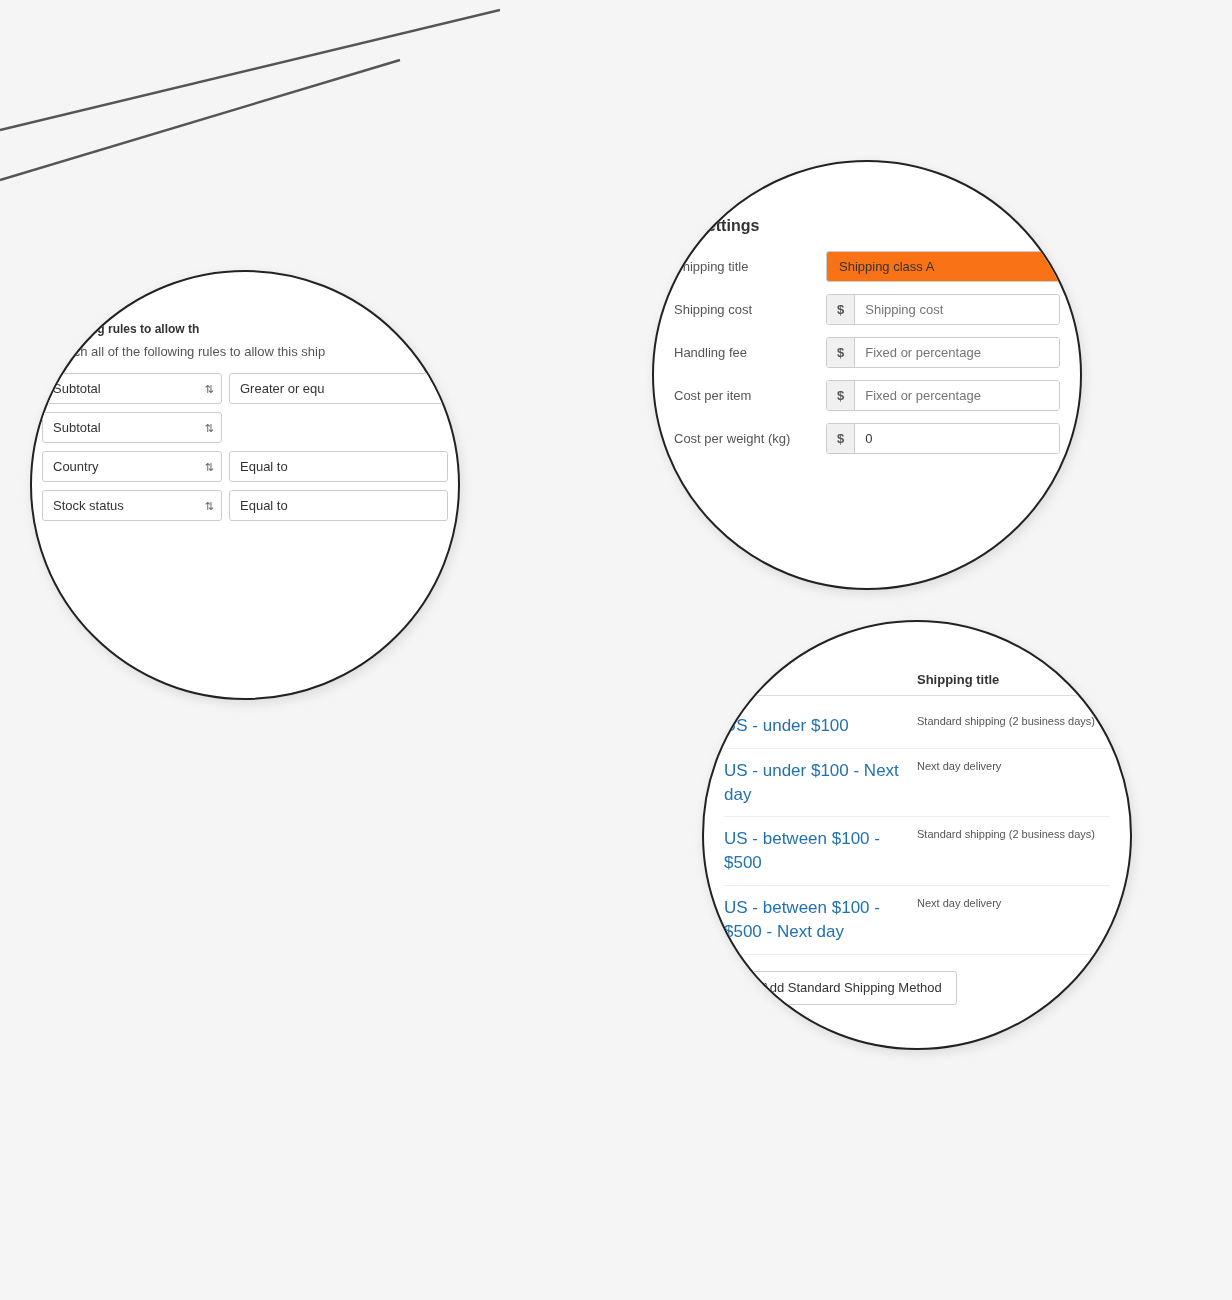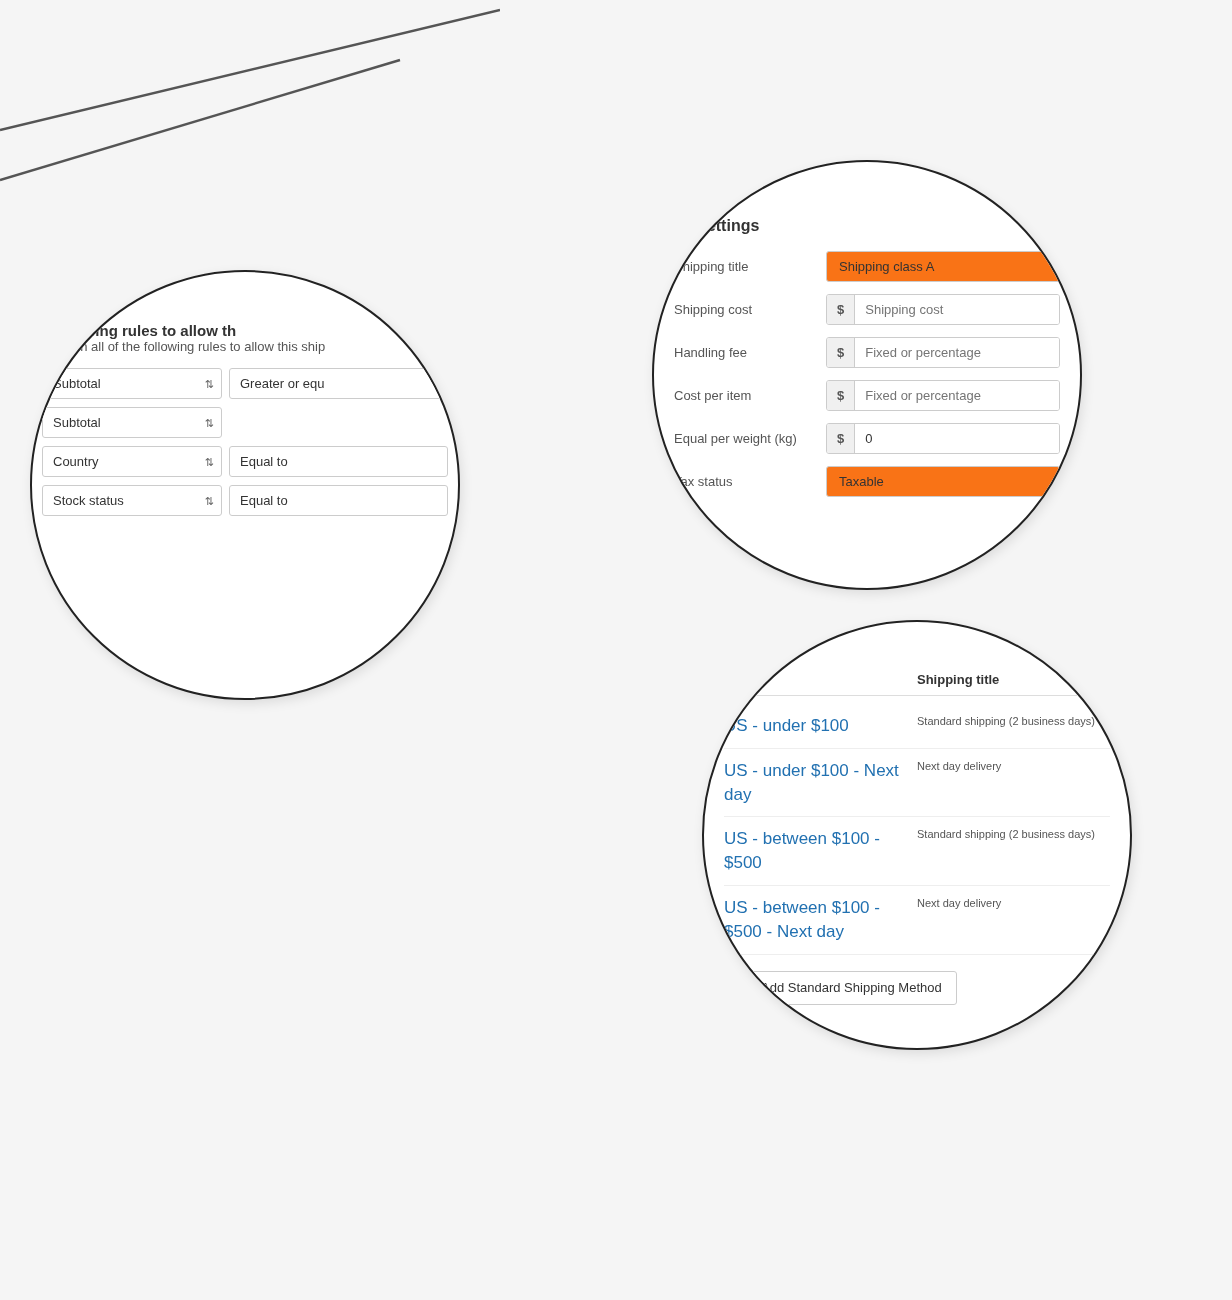--- a/index.html
+++ b/index.html
@@ -73,23 +73,24 @@
     
     .rules-panel {
       position: absolute;
       top: 50px;
       left: -10px;
       right: -10px;
       padding: 0 20px;
     }
 
     .rules-header {
-      font-size: 15px;
+      font-size: 12px;
       font-weight: 600;
       color: #333;
+      margin-bottom: 8px;
       padding-left: 10px;
     }
 
     .rules-subheader {
       font-size: 13px;
       color: #555;
       margin-bottom: 14px;
       padding-left: 10px;
     }
 
@@ -379,31 +380,27 @@
 
       <div class="settings-row">
         <div class="settings-label">Cost per item</div>
         <div class="settings-input-wrapper">
           <span class="settings-prefix">$</span>
           <input class="settings-input" type="text" placeholder="Fixed or percentage" style="">
         </div>
       </div>
 
       <div class="settings-row">
-        <div class="settings-label">Equal per weight (kg)</div>
+        <div class="settings-label">Cost per weight (kg)</div>
         <div class="settings-input-wrapper">
           <span class="settings-prefix">$</span>
           <input class="settings-input filled" type="text" value="0" style="">
         </div>
       </div>
 
-      <div class="settings-row">
-        <div class="settings-label">Tax status</div>
-        <div class="settings-value">Taxable</div>
-      </div>
     </div>
   </div>
 </div>
 
 <div class="circle circle-methods">
   <div class="circle-content">
     <div class="methods-panel">
       <div class="methods-header-row">
         <div class="methods-col-name"></div>
         <div class="methods-col-title">Shipping title</div>

